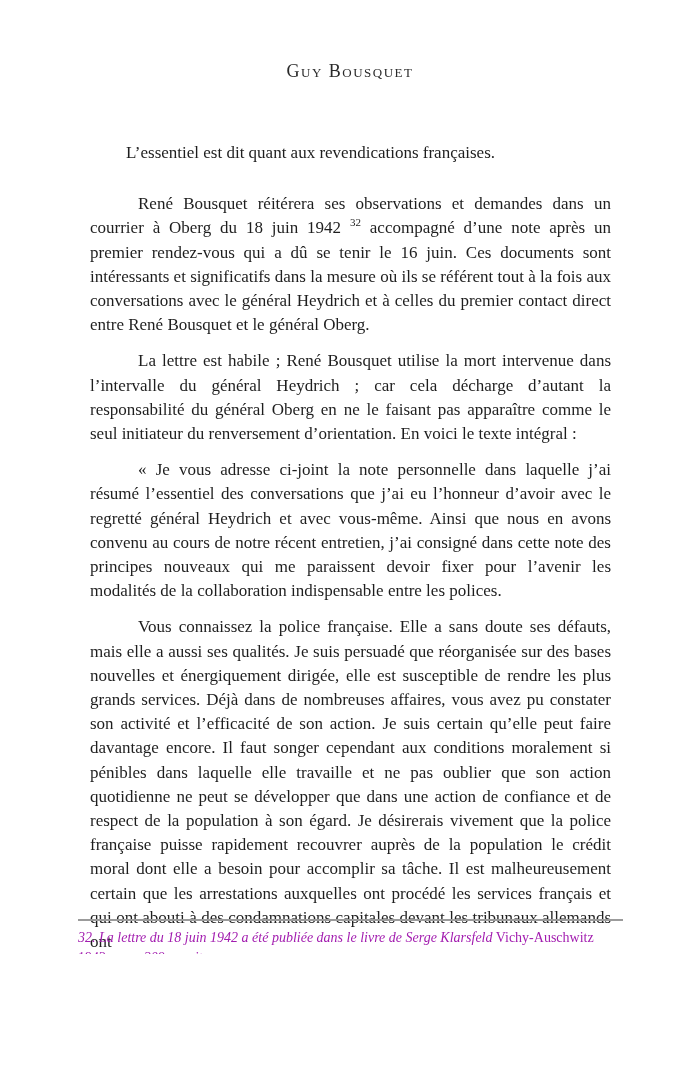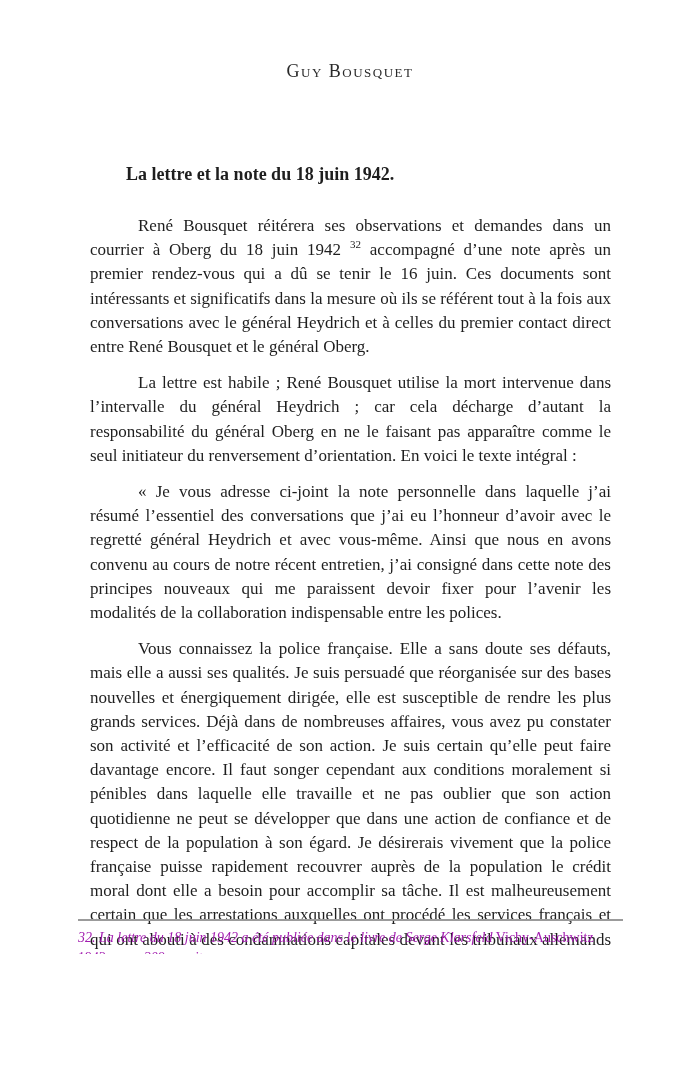--- a/index.html
+++ b/index.html
@@ -97,22 +97,22 @@
 </style>
 </head>
 <body>
 
 <div class="page">
 
   <div class="running-header">Guy Bousquet</div>
 
   <div class="text-col">
 
+    <p class="intro-para">L’essentiel est dit quant aux revendications françaises.</p>
 
-    <h2 class="section-heading">La lettre et la note du 18 juin 1942.</h2>
 
     <p class="body-para first-after-heading"><span>René Bousquet réitérera ses observations et demandes dans un courrier à Oberg du 18 juin 1942</span> <sup class="note-ref">32</sup><span> accompagné d’une note après un premier rendez-vous qui a dû se tenir le 16 juin. Ces documents sont intéressants et significatifs dans la mesure où ils se référent tout à la fois aux conversations avec le général Heydrich et à celles du premier contact direct entre René Bousquet et le général Oberg.</span></p>
 
     <p class="body-para gap-above">La lettre est habile ; René Bousquet utilise la mort intervenue dans l’intervalle du général Heydrich ; car cela décharge d’autant la responsabilité du général Oberg en ne le faisant pas apparaître comme le seul initiateur du renversement d’orientation. En voici le texte intégral :</p>
 
     <p class="body-para">« Je vous adresse ci-joint la note personnelle dans laquelle j’ai résumé l’essentiel des conversations que j’ai eu l’honneur d’avoir avec le regretté général Heydrich et avec vous-même. Ainsi que nous en avons convenu au cours de notre récent entretien, j’ai consigné dans cette note des principes nouveaux qui me paraissent devoir fixer pour l’avenir les modalités de la collaboration indispensable entre les polices.</p>
 
     <p class="body-para">Vous connaissez la police française. Elle a sans doute ses défauts, mais elle a aussi ses qualités. Je suis persuadé que réorganisée sur des bases nouvelles et énergiquement dirigée, elle est susceptible de rendre les plus grands services. Déjà dans de nombreuses affaires, vous avez pu constater son activité et l’efficacité de son action. Je suis certain qu’elle peut faire davantage encore. Il faut songer cependant aux conditions moralement si pénibles dans laquelle elle travaille et ne pas oublier que son action quotidienne ne peut se développer que dans une action de confiance et de respect de la population à son égard. Je désirerais vivement que la police française puisse rapidement recouvrer auprès de la population le crédit moral dont elle a besoin pour accomplir sa tâche. Il est malheureusement certain que les arrestations auxquelles ont procédé les services français et qui ont abouti à des condamnations capitales devant les tribunaux allemands ont</p>
 
   </div>

